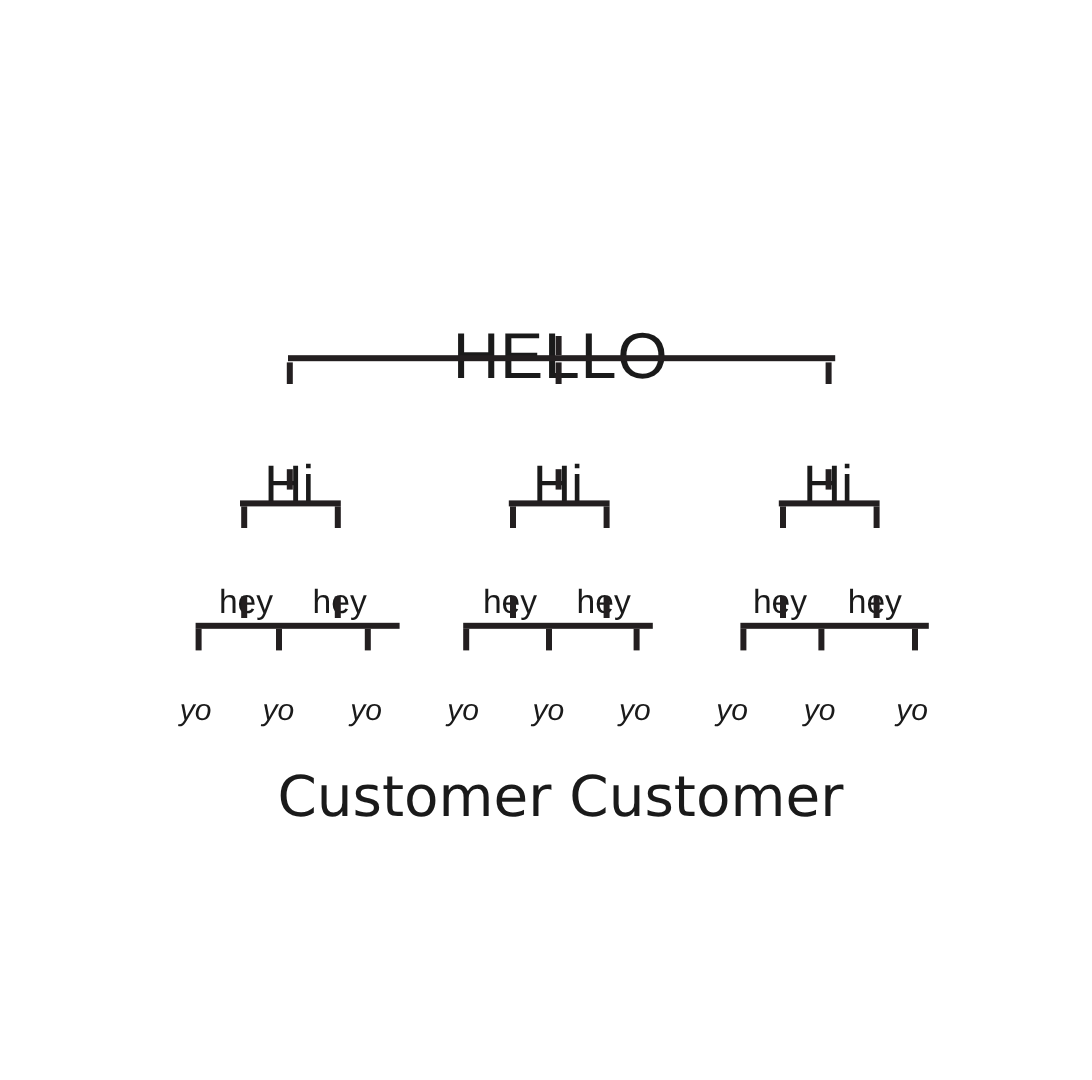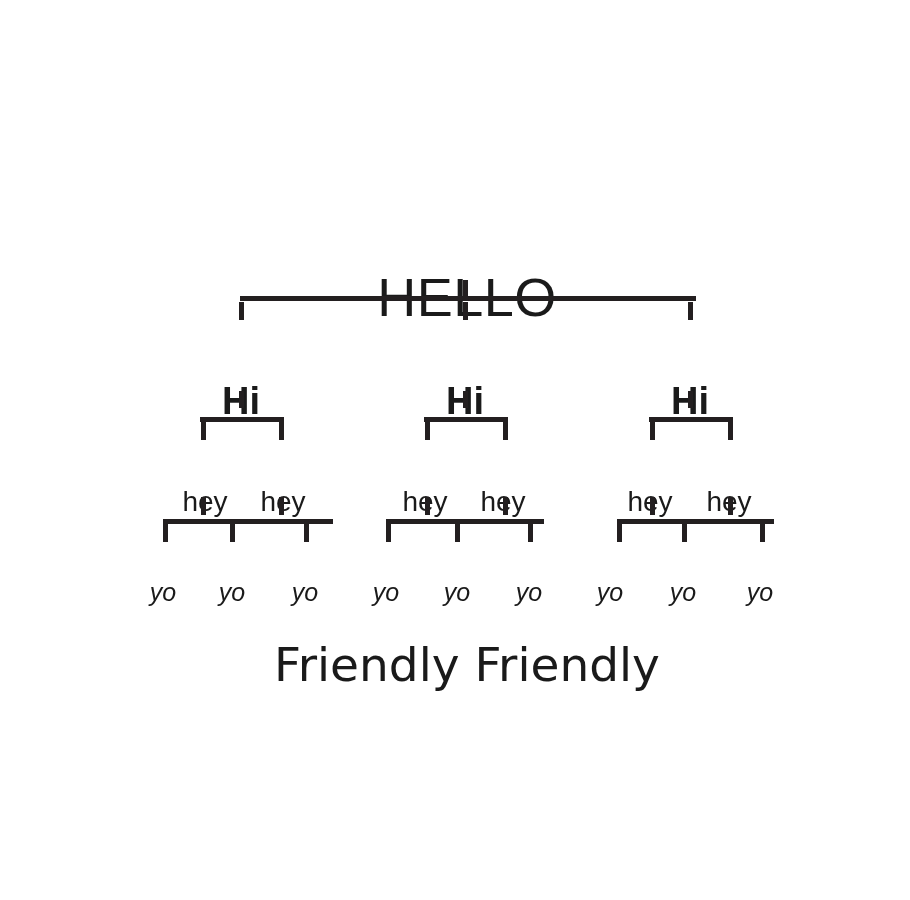--- a/index.html
+++ b/index.html
@@ -33,22 +33,22 @@
     transform: translateX(-50%);
   }
 
   .lvl-root {
     font-size: 54px;
     letter-spacing: 0.5px;
     font-weight: 400;
   }
 
   .lvl-hi {
-    font-size: 38px;
-    font-weight: 700;
+    font-size: 44px;
+    font-weight: 400;
   }
 
   .lvl-hey {
     font-size: 28px;
     font-weight: 400;
   }
 
   .lvl-yo {
     font-size: 25px;
     font-style: italic;
@@ -147,15 +147,15 @@
       <div class="node-label lvl-yo" style="left: 232px; top: 580px;">yo</div>
       <div class="node-label lvl-yo" style="left: 305px; top: 580px;">yo</div>
       <div class="node-label lvl-yo" style="left: 386px; top: 580px;">yo</div>
       <div class="node-label lvl-yo" style="left: 457px; top: 580px;">yo</div>
       <div class="node-label lvl-yo" style="left: 529px; top: 580px;">yo</div>
       <div class="node-label lvl-yo" style="left: 610px; top: 580px;">yo</div>
       <div class="node-label lvl-yo" style="left: 683px; top: 580px;">yo</div>
       <div class="node-label lvl-yo" style="left: 760px; top: 580px;">yo</div>
     </div>
 
-  <div class="caption" style="left: 467px; top: 641px;">Friendly Friendly</div>
+  <div class="caption" style="left: 467px; top: 641px;">Customer Customer</div>
 
 </div>
 
 </body></html>

